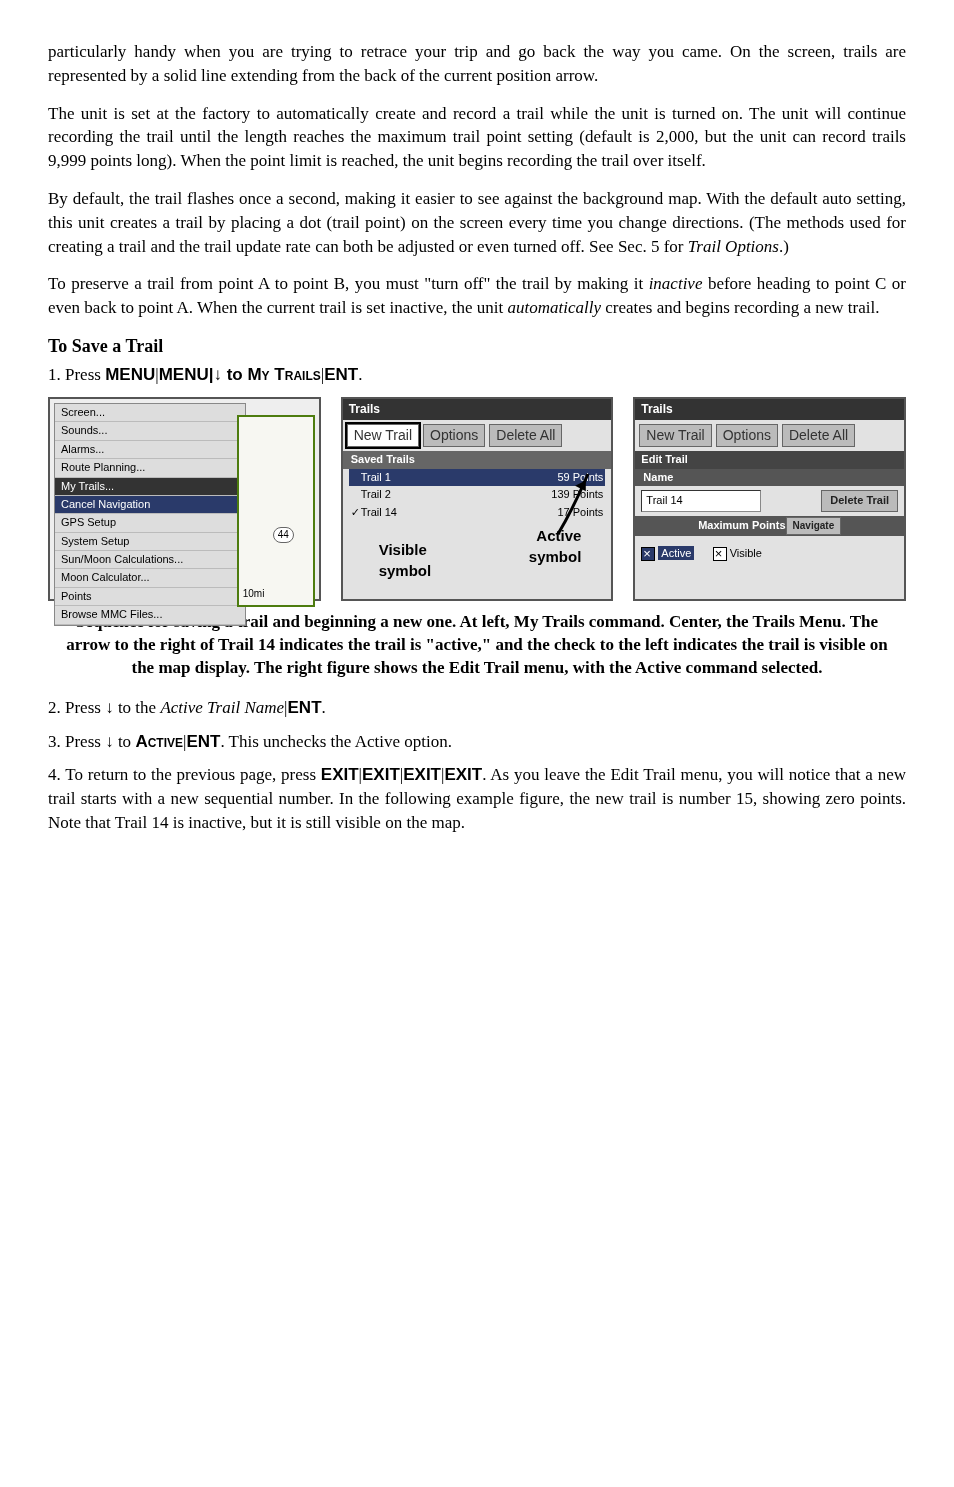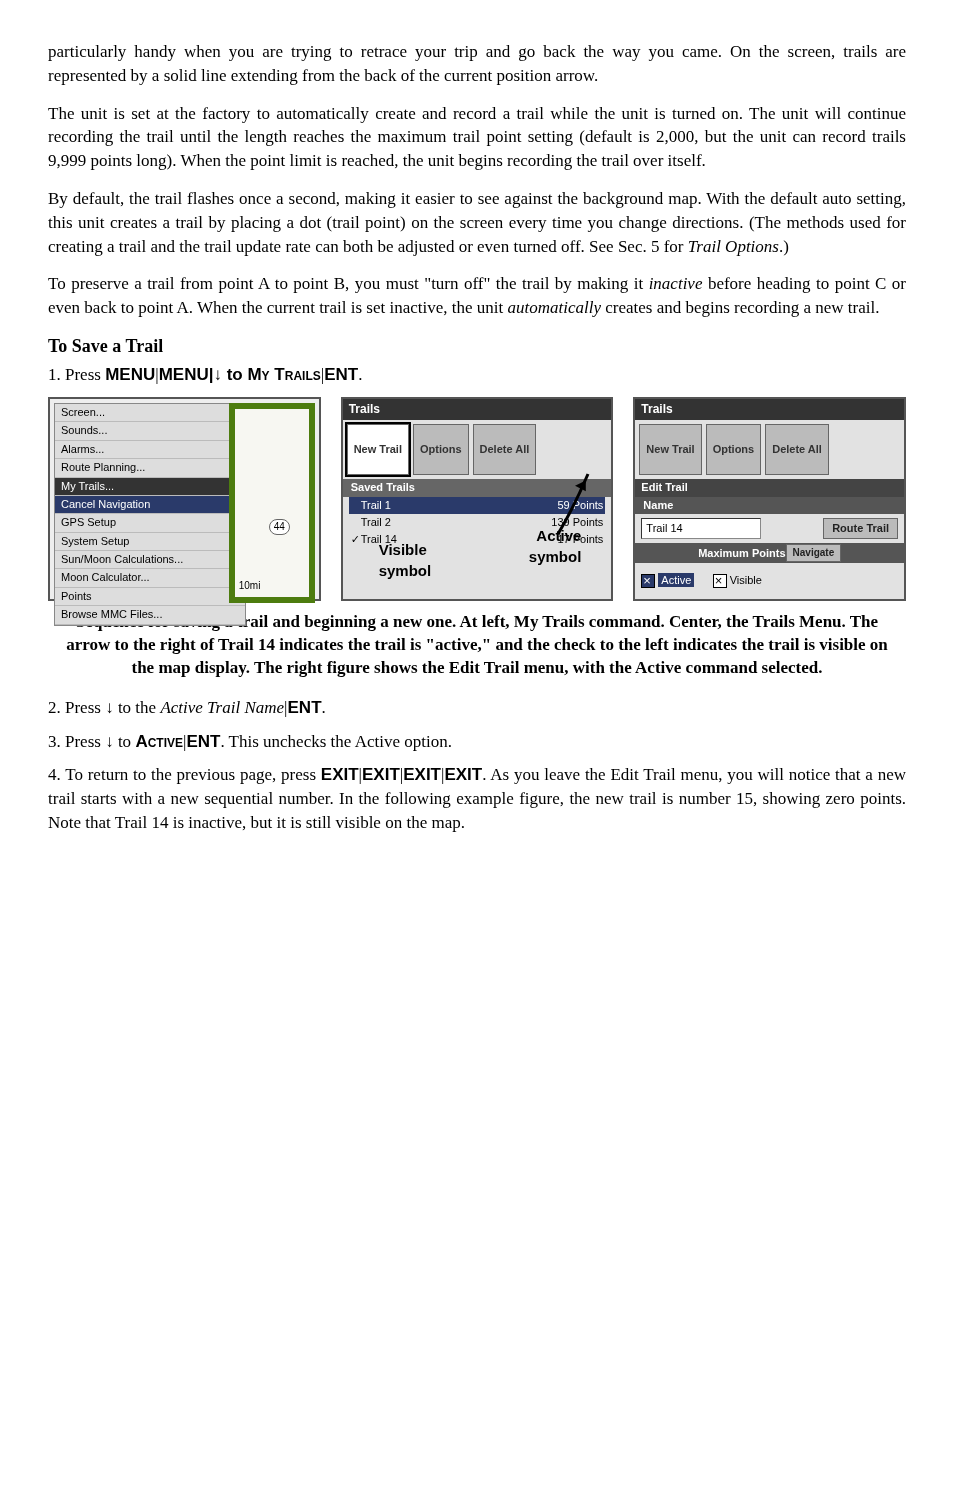--- a/index.html
+++ b/index.html
@@ -8,27 +8,27 @@
 .sans{font-family:Arial,Helvetica,sans-serif;font-weight:bold}
 .step{margin:0 0 10px 0;text-align:justify}
 .heading{font-weight:bold;margin:6px 0 4px 0;font-size:18px}
 .figrow{display:flex;gap:20px;margin:0 0 10px 0}
 .panel{border:2px solid #555;background:#eee;font-family:Tahoma,Arial,sans-serif;font-size:12px;position:relative}
 .panel1{width:280px;height:200px}
 .menu{position:absolute;left:4px;top:4px;width:190px;background:#ddd;border:1px solid #888;font-size:11px}
 .menu div{padding:1px 6px;border-bottom:1px solid #bbb}
 .menu .dark{background:#333;color:#fff}
 .menu .sel{background:#2a3a6a;color:#fff}
-.map{position:absolute;right:4px;top:4px;width:74px;height:188px;background:#f7f7f2;border:6px solid #4d7c0f}
+.map{position:absolute;right:4px;top:16px;width:74px;height:188px;background:#f7f7f2;border:2px solid #4d7c0f}
 .map .num{position:absolute;left:34px;top:110px;border:1px solid #666;border-radius:9px;padding:0 4px;font-size:10px;background:#fff}
 .map .lbl{position:absolute;left:4px;bottom:4px;font-size:10px}
 .panel2{width:280px;height:200px;background:#e2e2e2}
 .titlebar{background:#333;color:#fff;font-weight:bold;padding:2px 6px;font-size:12px}
 .btnrow{display:flex;gap:4px;padding:4px}
-.btn{background:#bbb;border:1px solid #666;padding:17px 6px;font-size:11px;font-weight:bold;color:#333}
+.btn{background:#bbb;border:1px solid #666;padding:1px 6px;font-size:14px;font-weight:normal;color:#333}
 .btn.sel{background:#fff;outline:2px solid #000}
 .subbar{background:#666;color:#fff;font-size:11px;font-weight:bold;padding:1px 8px}
 .tlist{padding:0 6px}
 .trow{display:flex;justify-content:space-between;font-size:11px;padding:1px 2px}
 .trow.selrow{background:#2a3a6a;color:#fff}
 .chk{display:inline-block;width:10px}
 .overlay{position:absolute;font-family:Arial,sans-serif;font-weight:bold;font-size:15px;color:#000}
 .arrow-left{position:absolute;font-size:18px;color:#000}
 .panel3{width:280px;height:200px;background:#e2e2e2}
 .section{background:#444;color:#fff;font-weight:bold;font-size:11px;padding:1px 6px}
@@ -115,21 +115,21 @@
     <div class="titlebar">Trails</div>
     <div class="btnrow">
       <span class="btn">New Trail</span>
       <span class="btn">Options</span>
       <span class="btn">Delete All</span>
     </div>
     <div class="section">Edit Trail</div>
     <div class="subbar" style="background:#555">Name</div>
     <div class="field">
       <span class="input" style="width:110px">Trail 14</span>
-      <span class="btn2" style="float:right">Route Trail</span>
+      <span class="btn2" style="float:right">Delete Trail</span>
     </div>
     <div class="subbar" style="background:#555;margin-top:4px;display:flex;justify-content:center;align-items:center">
       <span>Maximum Points</span>
       <span class="btn2" style="font-size:10px;padding:1px 6px">Navigate</span>
     </div>
     <div class="checkrow">
       <span class="checkbox x selbg"></span><span style="background:#2a3a6a;color:#fff;padding:1px 3px">Active</span>
       &nbsp;&nbsp;&nbsp;&nbsp;
       <span class="checkbox x"></span><span>Visible</span>
     </div>

